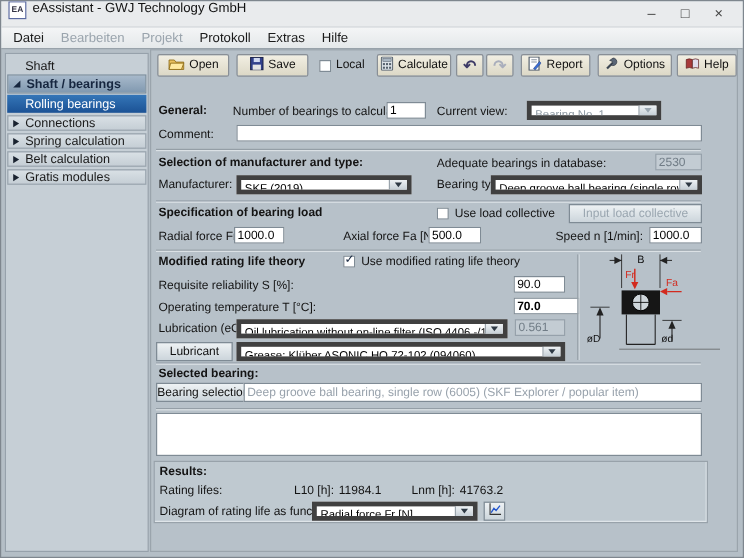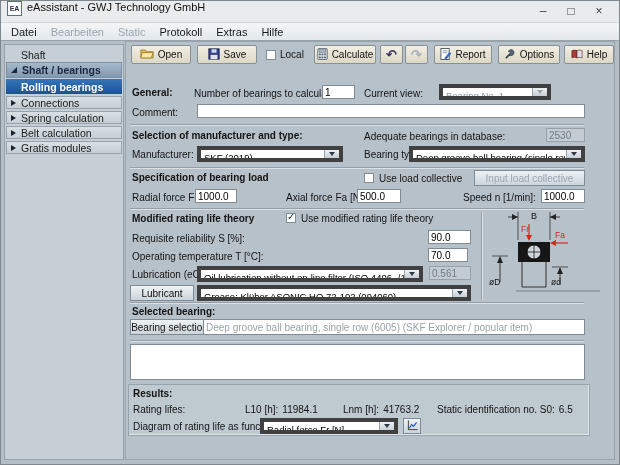--- a/index.html
+++ b/index.html
@@ -25,21 +25,21 @@
   
   .sidebar{position:absolute;left:3px;top:43px;width:120px;bottom:4px;background:#c6cfd6;
     border:1px solid #96a1ab;box-sizing:border-box;padding:1px;}
   .side-item{height:15px;display:flex;align-items:center;gap:5px;padding:0 4px;
     font-size:10.5px;color:#1a1a1a;box-sizing:border-box;white-space:nowrap;}
   .side-head{border:1px solid #7e909f;background:linear-gradient(#a7b9cb,#8199b0);
     font-weight:bold;color:#16263f;height:16px;}
   .side-group{border:1px solid #98a3ad;background:linear-gradient(#d9e0e5,#c5ced5);
     margin-top:2px;height:13px;}
   .side-sub{padding-left:15px;height:15px;margin-top:1px;}
-  .side-sub.selected{background:linear-gradient(#3576b8,#1b5295);color:#fff;font-weight:bold;}
+  .side-sub.selected{background:linear-gradient(#3576b8,#1b5295);color:#fff;font-weight:normal;}
   .tri-exp{width:0;height:0;border-left:6px solid transparent;border-bottom:6px solid #16263f;flex:none;}
   .tri-col{width:0;height:0;border-top:3.5px solid transparent;border-bottom:3.5px solid transparent;border-left:5px solid #1a2330;flex:none;}
   
   .main{position:absolute;left:124px;top:40px;right:4px;bottom:4px;background:#b7c1c9;
     border:1px solid #9aa4ac;box-sizing:border-box;}
   .lbl{position:absolute;font-size:10px;color:#141414;white-space:nowrap;}
   .lbl.b{font-weight:bold;text-align:right;}
   .inp{position:absolute;background:#fff;border:1px solid #7f8b95;font:10px "Liberation Sans",sans-serif;
     color:#000;padding:0 2px;height:14px;box-sizing:border-box;}
   .inp.dis{background:#c3ccd3;color:#707c86;border-color:#96a1ab;}
@@ -84,21 +84,21 @@
   <span class="win-controls">
     <span class="win-btn">–</span>
     <span class="win-btn">□</span>
     <span class="win-btn">×</span>
   </span>
 </div>
 
 <div class="menubar">
   <span class="menu-item">Datei</span>
   <span class="menu-item disabled">Bearbeiten</span>
-  <span class="menu-item disabled">Static</span>
+  <span class="menu-item disabled">Projekt</span>
   <span class="menu-item">Protokoll</span>
   <span class="menu-item">Extras</span>
   <span class="menu-item">Hilfe</span>
 </div>
 
 <div class="sidebar">
   <div class="side-item side-sub">
     <span>Shaft</span>
   </div>
   <div class="side-item side-head">
@@ -238,21 +238,21 @@
   <input class="inp" style="left: 415px; top: 147px; width: 44px;" value="1000.0">
 
   <div class="sep" style="top:166px;"></div>
 
   <span class="lbl b" style="left:6px;top:171px;">Modified rating life theory</span>
   <span class="cb checked" style="left:160px;top:171px;"></span>
   <span class="lbl" style="left:175px;top:171px;">Use modified rating life theory</span>
   <span class="lbl" style="left:6px;top:191px;">Requisite reliability S [%]:</span>
   <input class="inp" style="left: 302px; top: 188px; width: 43px;" value="90.0">
   <span class="lbl" style="left:6px;top:209px;">Operating temperature T [°C]:</span>
-  <input class="inp" style="left: 302px; top: 206px; width: 40px;" value="70.0">
+  <input class="inp" style="left: 302px; top: 206px; width: 55px; font-weight: bold;" value="70.0">
   <span class="lbl" style="left:6px;top:227px;">Lubrication (eC):</span>
   <div class="dd" style="left:71px;top:224px;width:226px;">
     <span class="t">Oil lubrication without on-line filter (ISO 4406 -/13/10)</span>
     <span class="a">
         <i></i>
       </span>
   </div>
   <input class="inp dis" style="left: 303px; top: 224px; width: 42px;" value="0.561">
   <div class="fbtn" style="left:4px;top:243px;width:64px;height:16px;">Lubricant</div>
   <div class="dd" style="left:71px;top:243px;width:274px;">
@@ -310,24 +310,20 @@
     <span class="lbl b" style="left:4px;top:3px;">Results:</span>
     <span class="res-item" style="left:4px;top:19px;">Rating lifes:</span>
     <span class="res-item" style="left:104px;top:19px;padding-left:12px;">
       <span>L10 [h]:</span>
       <span>11984.1</span>
     </span>
     <span class="res-item" style="left:214px;top:19px;">
       <span>Lnm [h]:</span>
       <span>41763.2</span>
     </span>
-    <span class="res-item" style="left:308px;top:19px;">
-      <span>Static identification no. S0:</span>
-      <span>6.5</span>
-    </span>
     <span class="lbl" style="left:4px;top:36px;">Diagram of rating life as function of</span>
     <div class="dd" style="left:131px;top:33px;width:138px;">
       <span class="t">Radial force Fr [N]</span>
       <span class="a">
           <i></i>
         </span>
     </div>
     <div class="fbtn" style="left:274px;top:33px;width:18px;height:16px;">
       <span><svg width="11" height="11" viewBox="0 0 12 12">
             <path d="M1.5 0.5 V10.5 H11.5" stroke="#333" fill="none"></path>

